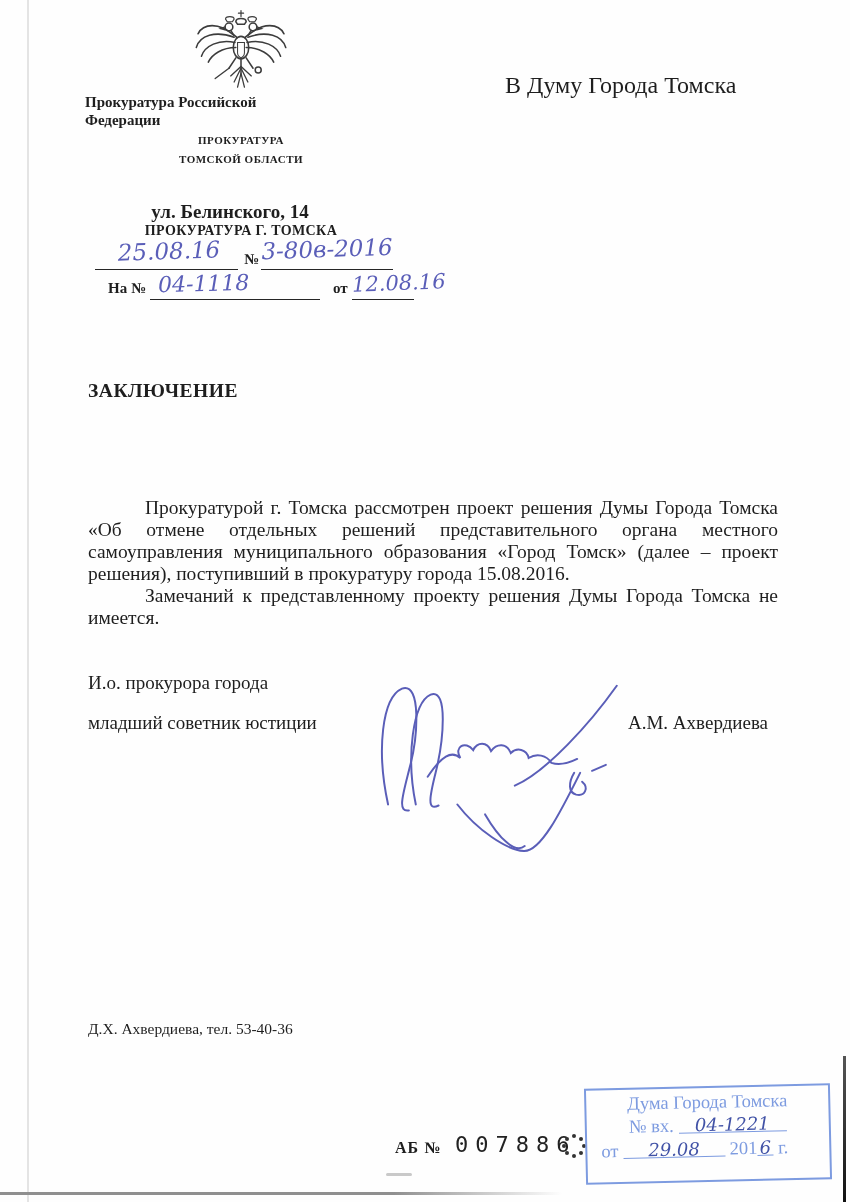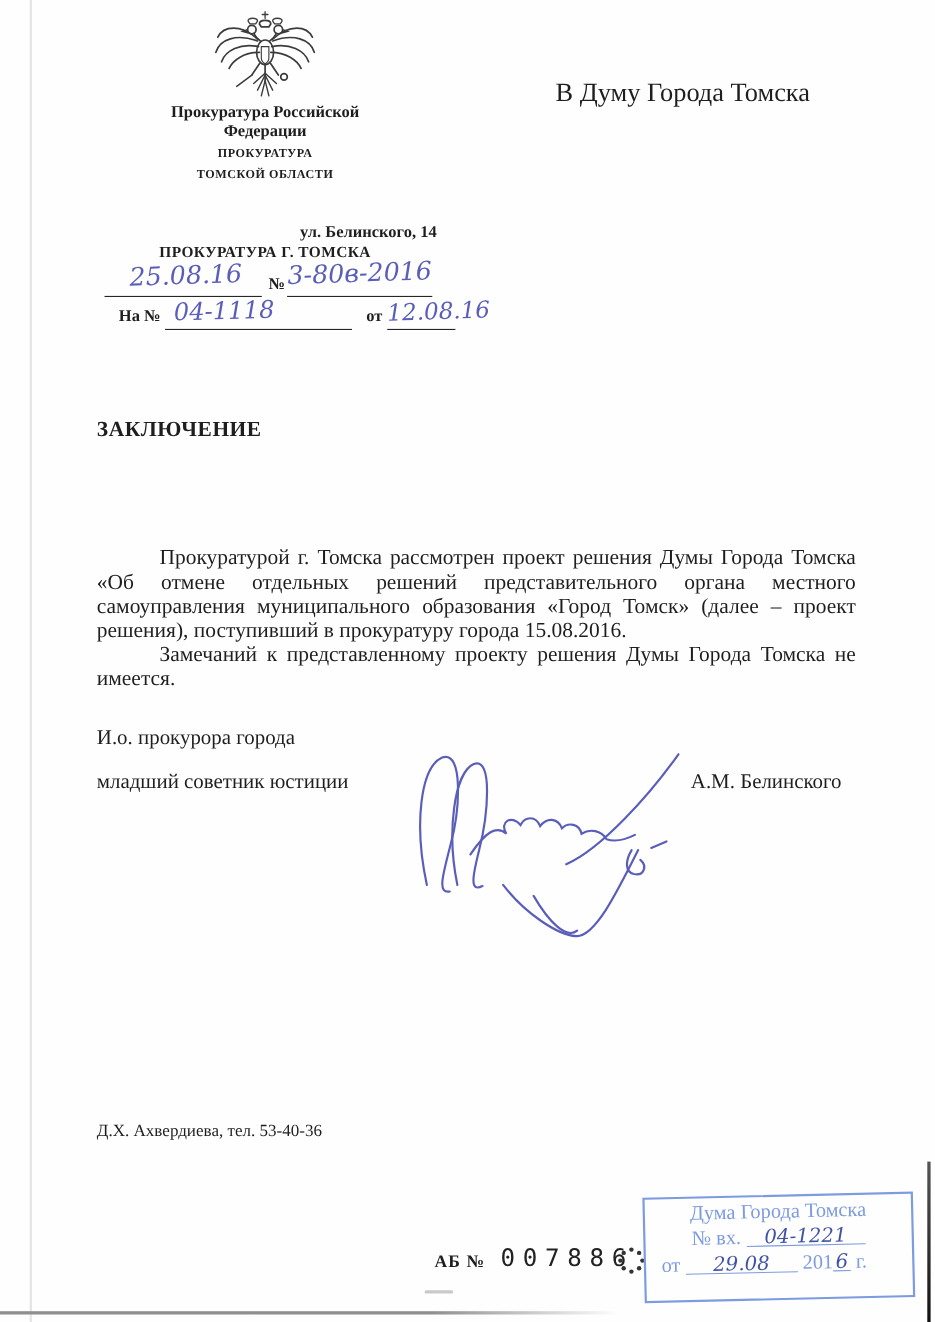--- a/index.html
+++ b/index.html
@@ -3,35 +3,35 @@
 <meta charset="utf-8">
 <style>
   html,body{margin:0;padding:0;background:#888;}
   #page{
     position:relative;width:850px;height:1202px;margin:0 auto;
     background:#fefefe;overflow:hidden;
     font-family:"Liberation Serif", serif;color:#1e1e1e;
   }
   .abs{position:absolute;}
   
-  .lh-org1{left:85px;top:93px;width:312px;font-size:15px;line-height:18px;font-weight:bold;text-align:center;}
+  .lh-org1{left:85px;top:93px;width:312px;font-size:15px;line-height:18px;font-weight:bold;text-align:left;}
   .lh-org2{left:85px;top:131px;width:312px;font-size:11px;line-height:19px;font-weight:bold;text-align:center;letter-spacing:.5px;}
   .lh-org3{left:85px;top:179px;width:312px;font-size:14px;font-weight:bold;text-align:center;letter-spacing:.4px;margin-top:44px;}
-  .lh-addr{left:85px;top:204px;width:312px;font-size:15px;line-height:15.5px;font-weight:bold;text-align:right;}
+  .lh-addr{left:74px;top:204px;width:312px;font-size:19px;line-height:15.5px;font-weight:bold;text-align:center;}
   
   .hw{font-family:"DejaVu Serif", serif;font-style:italic;color:#5a5eb8;}
   .hw-big{font-size:23px;}
   .uline{border-bottom:1.5px solid #262626;height:0;}
   .lbl{font-size:15px;font-weight:bold;}
   
   .doc-title{left:88px;top:380px;font-size:19.5px;font-weight:bold;letter-spacing:.5px;text-align:right;}
   .doc-subtitle{left:88px;top:402px;width:418px;font-size:19.5px;line-height:21.5px;text-align:justify;}
   .bodytext{left:88px;top:497px;width:690px;font-size:19.5px;line-height:22px;text-align:justify;}
   .bodytext p{margin:0;text-indent:57px;}
-  .sig{font-size:19px;}
+  .sig{font-size:19px;margin-top:12px;}
   
   .stamp{
     left:585px;top:1086px;width:242px;height:88px;
     border:2.5px solid #7d9be0;transform:rotate(-1.3deg);
     color:#7d9be0;font-size:18.5px;padding:4px 0 0 0;
   }
   .stamp .row{position:relative;white-space:nowrap;}
   .stamp .ul{display:inline-block;border-bottom:1.5px solid #7d9be0;text-align:center;line-height:14px;}
   .stamp .shw{font-family:"DejaVu Serif", serif;font-style:italic;color:#4152a6;font-size:18px;}
   
@@ -124,21 +124,21 @@
 
   <div class="abs doc-title">ЗАКЛЮЧЕНИЕ</div>
 
   <div class="abs bodytext">
     <p>Прокуратурой г. Томска рассмотрен проект решения Думы Города Томска «Об отмене отдельных решений представительного органа местного самоуправления муниципального образования «Город Томск» (далее – проект решения), поступивший в прокуратуру города 15.08.2016.</p>
     <p>Замечаний к представленному проекту решения Думы Города Томска не имеется.</p>
   </div>
 
   <div class="abs sig" style="left:88px;top:660px;">И.о. прокурора города</div>
   <div class="abs sig" style="left:88px;top:700px;">младший советник юстиции</div>
-  <div class="abs sig" style="left:628px;top:700px;">А.М. Белинского</div>
+  <div class="abs sig" style="left:628px;top:700px;">А.М. Ахвердиева</div>
 
   <div class="abs" style="left:365px;top:656px;width:260px;height:198px;">
     <svg viewBox="0 0 260 200" width="260" height="198">
       <g fill="none" stroke="#5a5eb8" stroke-width="2" stroke-linecap="round">
         <path d="M22 150 C10 95, 16 42, 36 33 C56 26, 52 82, 44 112 C37 140, 31 158, 43 156"></path>
         <path d="M50 150 C40 102, 47 47, 65 39 C83 32, 78 86, 70 118 C64 142, 61 157, 73 151"></path>
         <path d="M62 122 C76 101, 86 95, 95 103 C88 92, 100 85, 108 95 C112 87, 122 86, 126 96 C132 88, 142 88, 146 98 C152 92, 162 94, 164 103 C172 98, 182 100, 187 108 C196 111, 205 108, 213 104"></path>
         <path d="M150 131 C182 117, 226 68, 253 30"></path>
         <path d="M92 150 C112 176, 142 196, 159 197 C176 198, 196 158, 216 118"></path>
         <path d="M120 160 C134 184, 150 200, 160 192"></path>

